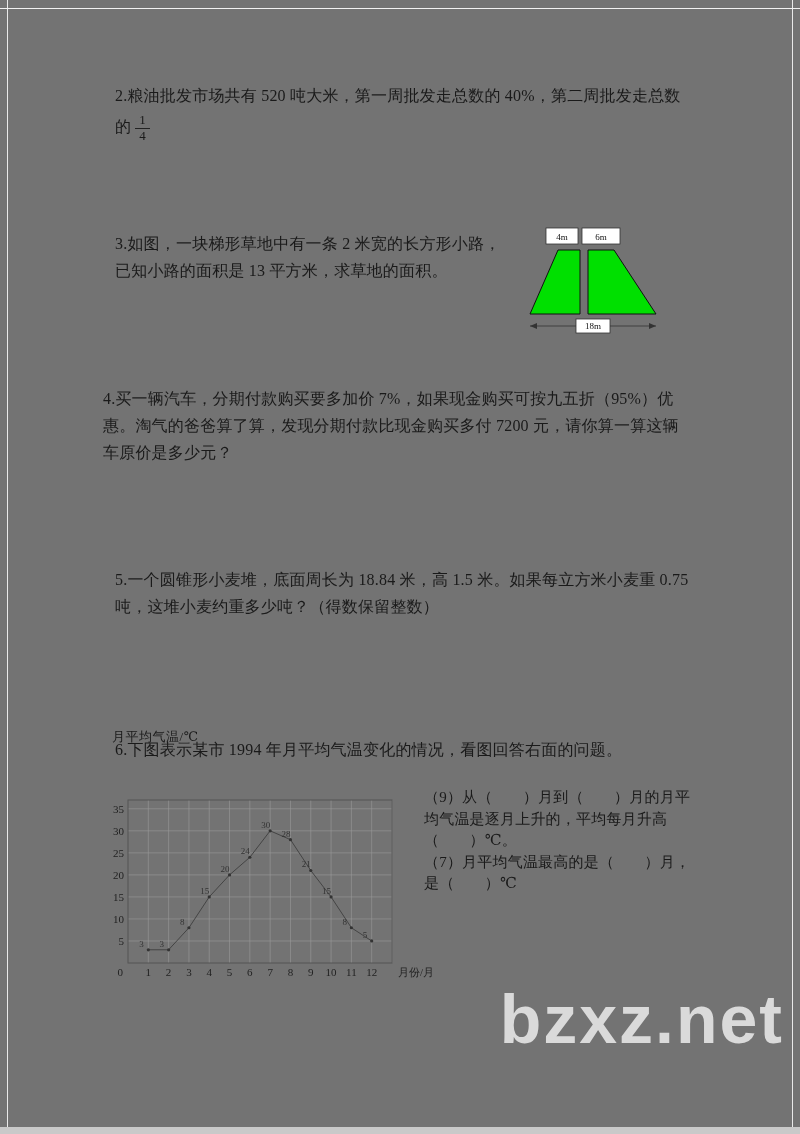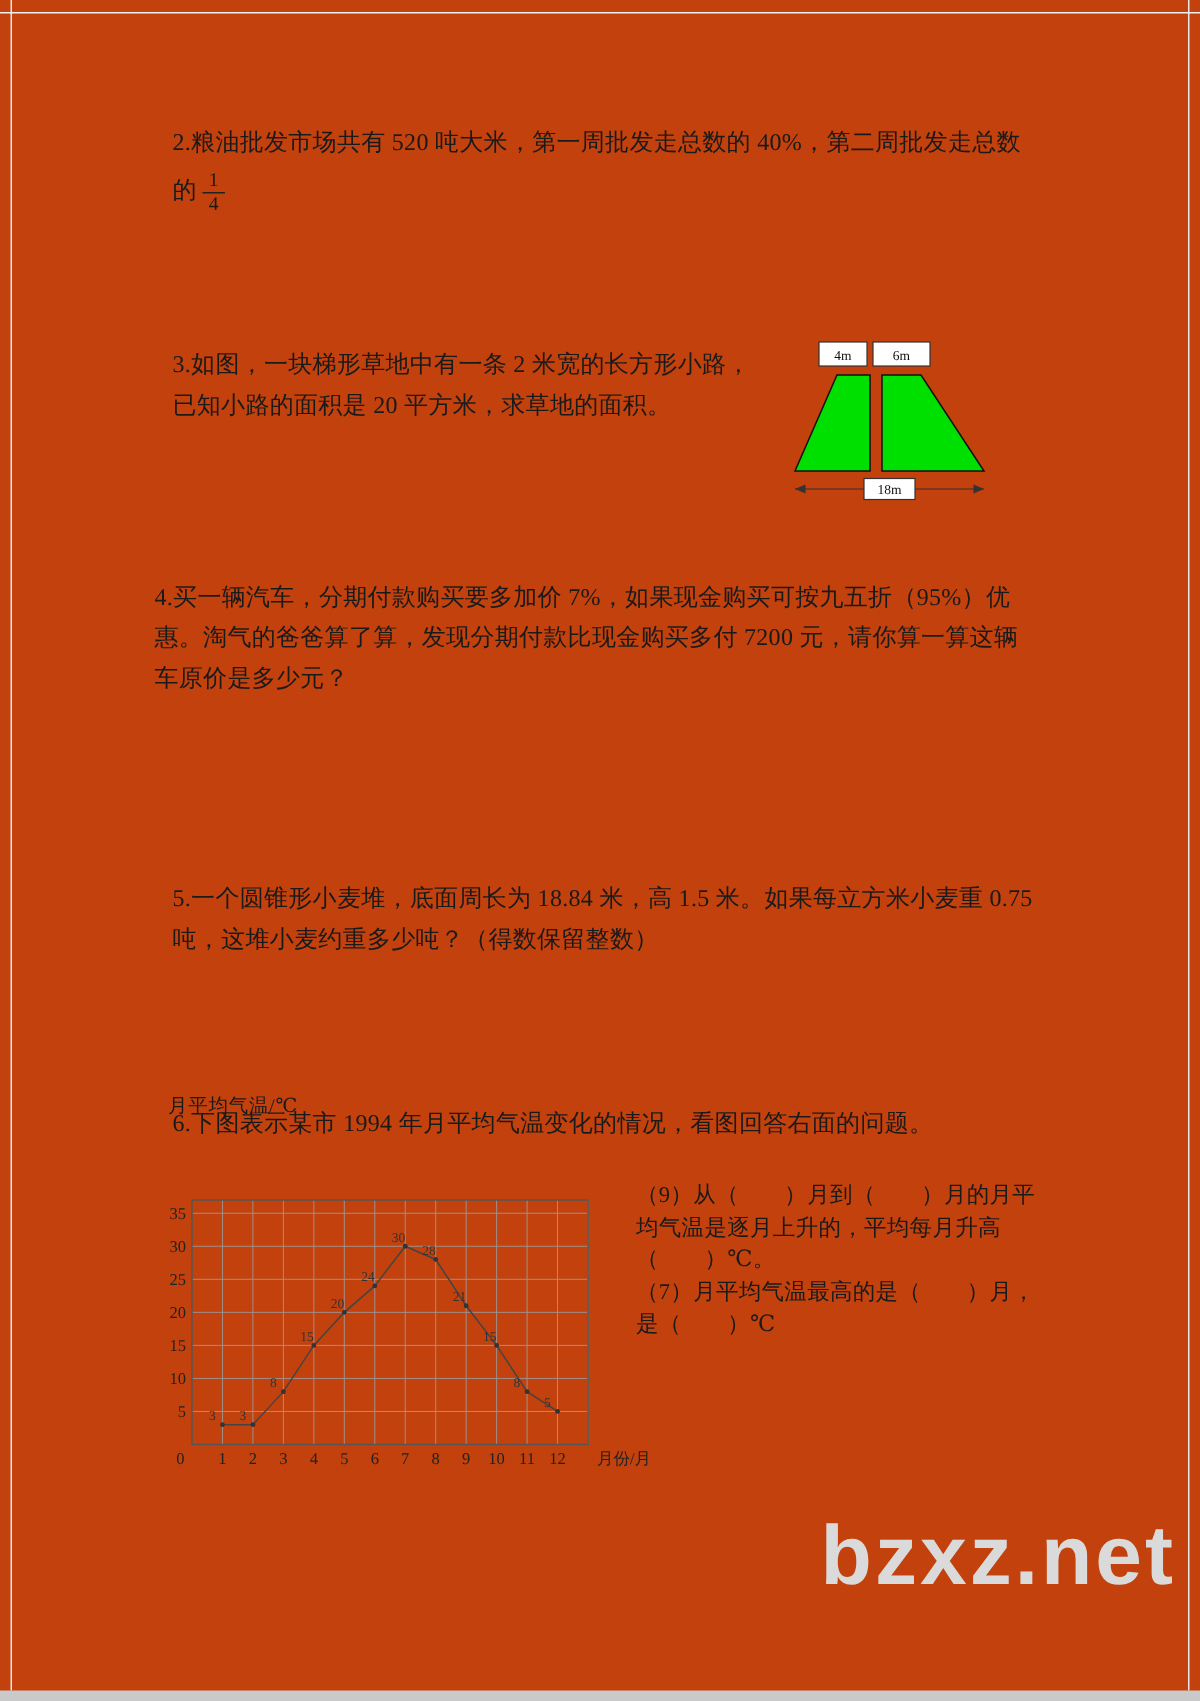--- a/index.html
+++ b/index.html
@@ -1,61 +1,61 @@
 <!DOCTYPE html>
 <html><head>
 <meta charset="utf-8">
 <style>
   html,body{margin:0;padding:0;background:#fafafa;}
   .page{
-    position:relative;width:800px;height:1134px;background:#c2410c;
+    position:relative;width:800px;height:1134px;background:#737373;
     font-family:"Liberation Serif","DejaVu Serif",serif;color:#1a1a1a;
     overflow:hidden;margin:0 auto;
   }
   .edge{position:absolute;top:0;bottom:7px;width:1px;background:#e9e9e9;}
   .edge.left{left:7px;}
   .edge.right{right:7px;}
   .top-line{position:absolute;left:0;right:0;top:8px;height:1px;background:#f1f1f1;}
   .bottom-bar{position:absolute;left:0;right:0;bottom:0;height:7px;background:#c9c9c9;}
   .q{position:absolute;font-size:16px;line-height:27px;letter-spacing:.2px;}
   .frac{display:inline-block;vertical-align:middle;text-align:center;
         font-size:13px;line-height:1.15;margin:0 4px;}
   .frac .fnum{display:block;padding:0 4px;border-bottom:1px solid #222;}
   .frac .fden{display:block;padding:0 4px;}
   .diagram-box{position:absolute;left:518px;top:224px;width:150px;height:118px;}
   .chart-title{position:absolute;left:112px;top:728px;font-size:13px;letter-spacing:.5px;}
   .chart-box{position:absolute;left:108px;top:795px;width:334px;height:186px;}
   .q6-questions{position:absolute;left:424px;top:787px;width:272px;
                 font-size:15px;line-height:21.5px;letter-spacing:.2px;}
   .q6-questions .item{margin:0;}
   .watermark{
-    position:absolute;top:1004px;right:16px;
+    position:absolute;top:980px;right:16px;
     font-family:"Liberation Sans","DejaVu Sans",sans-serif;
-    font-weight:bold;font-size:56px;color:#dadada;letter-spacing:2px;
+    font-weight:bold;font-size:68px;color:#dadada;letter-spacing:2px;
     user-select:none;
   }
 </style>
 </head>
 <body>
 
 <div class="page">
   <div class="edge left"></div>
   <div class="edge right"></div>
   <div class="top-line"></div>
 
   <div class="q" style="left:115px;top:82px;width:580px;">
     <div>2.粮油批发市场共有 520 吨大米，第一周批发走总数的 40%，第二周批发走总数</div>
     <div style="margin-top:4px;">
       <span>的</span><span class="frac"><span class="fnum">1</span><span class="fden">4</span></span>
     </div>
   </div>
 
   <div class="q" style="left:115px;top:230px;width:400px;">
     <div>3.如图，一块梯形草地中有一条 2 米宽的长方形小路，</div>
-    <div>已知小路的面积是 20 平方米，求草地的面积。</div>
+    <div>已知小路的面积是 13 平方米，求草地的面积。</div>
   </div>
 
   <div class="diagram-box">
     <svg viewBox="0 0 150 115" width="150" height="115">
 
       <rect x="28" y="4" width="32" height="16" fill="#ffffff" stroke="#333" stroke-width="0.8"></rect>
       <text x="44" y="16" text-anchor="middle" font-size="9" fill="#111">4m</text>
       <rect x="64" y="4" width="38" height="16" fill="#ffffff" stroke="#333" stroke-width="0.8"></rect>
       <text x="83" y="16" text-anchor="middle" font-size="9" fill="#111">6m</text>
 
@@ -65,21 +65,21 @@
       <line x1="12" y1="102" x2="138" y2="102" stroke="#333" stroke-width="0.8"></line>
       <polygon points="12,102 19,99 19,105" fill="#333"></polygon>
       <polygon points="138,102 131,99 131,105" fill="#333"></polygon>
       <rect x="58" y="95" width="34" height="14" fill="#ffffff" stroke="#333" stroke-width="0.8"></rect>
       <text x="75" y="105" text-anchor="middle" font-size="9" fill="#111">18m</text>
     </svg>
   </div>
 
   <div class="q" style="left:103px;top:385px;width:580px;">4.买一辆汽车，分期付款购买要多加价 7%，如果现金购买可按九五折（95%）优惠。淘气的爸爸算了算，发现分期付款比现金购买多付 7200 元，请你算一算这辆车原价是多少元？</div>
 
-  <div class="q" style="left:115px;top:586px;width:580px;">5.一个圆锥形小麦堆，底面周长为 18.84 米，高 1.5 米。如果每立方米小麦重 0.75 吨，这堆小麦约重多少吨？（得数保留整数）</div>
+  <div class="q" style="left:115px;top:566px;width:580px;">5.一个圆锥形小麦堆，底面周长为 18.84 米，高 1.5 米。如果每立方米小麦重 0.75 吨，这堆小麦约重多少吨？（得数保留整数）</div>
 
   <div class="q" style="left:115px;top:736px;width:600px;">6.下图表示某市 1994 年月平均气温变化的情况，看图回答右面的问题。</div>
 
   <div class="chart-title">月平均气温/℃</div>
   <div class="chart-box">
     <svg id="temp-chart" viewBox="0 0 334 186" width="334" height="186">
         <line x1="40.30769230769231" y1="5" x2="40.30769230769231" y2="168" stroke="#9a9a9a" stroke-width="0.6"></line>
         <line x1="60.61538461538461" y1="5" x2="60.61538461538461" y2="168" stroke="#9a9a9a" stroke-width="0.6"></line>
         <line x1="80.92307692307692" y1="5" x2="80.92307692307692" y2="168" stroke="#9a9a9a" stroke-width="0.6"></line>
         <line x1="101.23076923076923" y1="5" x2="101.23076923076923" y2="168" stroke="#9a9a9a" stroke-width="0.6"></line>

